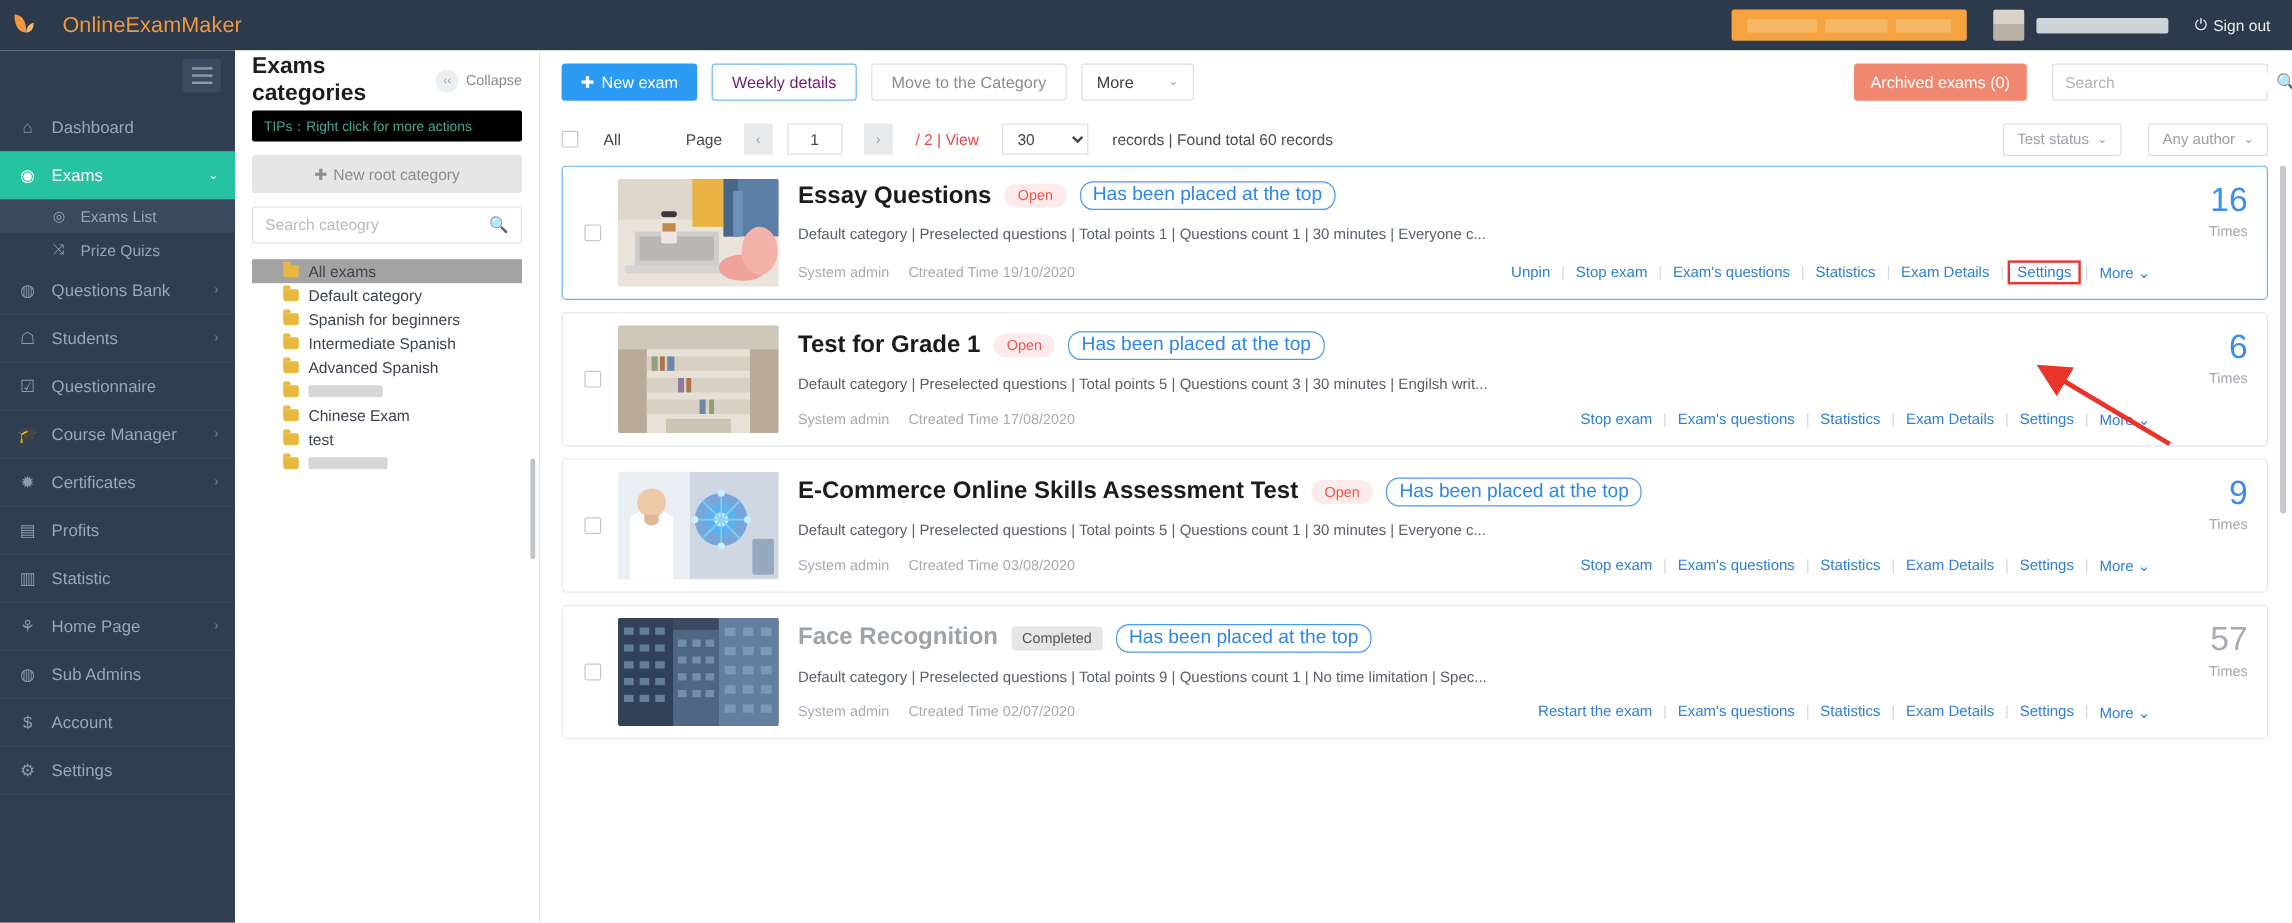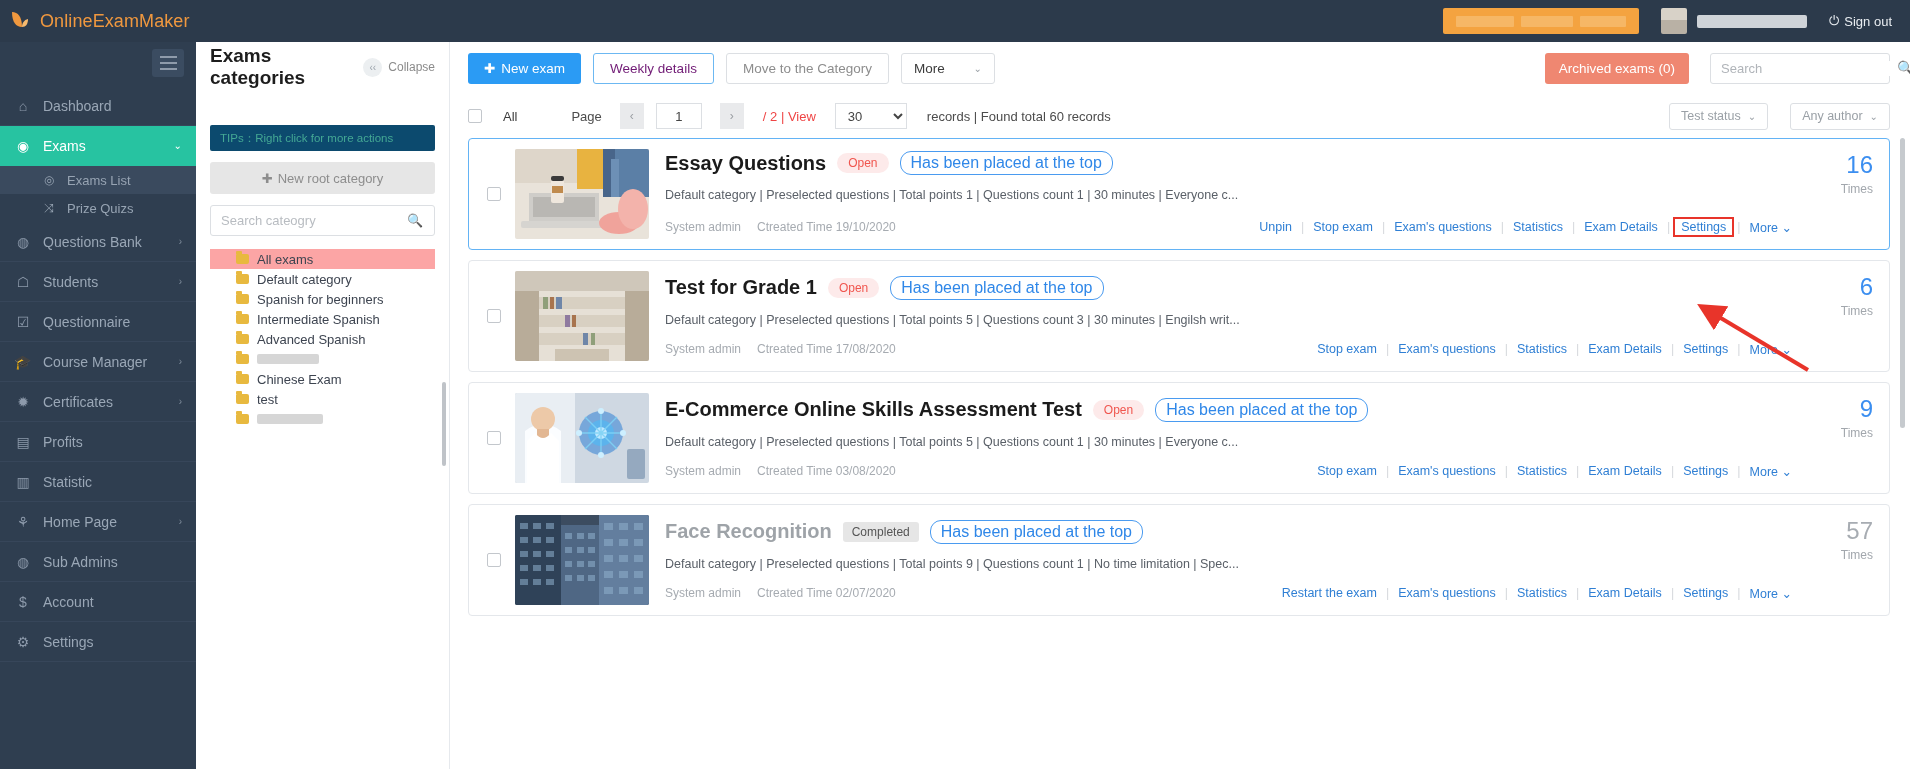--- a/index.html
+++ b/index.html
@@ -12,21 +12,21 @@
 
   
   .topbar {
     height: 42px; background: #2c3a4b; flex: 0 0 42px;
     display: flex; align-items: center; justify-content: space-between;
     padding: 0 18px 0 0;
   }
   .brand { display: flex; align-items: center; gap: 6px; padding-left: 8px; width: 196px; }
   .brand-mark { width: 26px; height: 26px; position: relative; }
   .brand-mark svg { display:block; }
-  .brand-text { color: #f0983f; font-size: 18px; letter-spacing: .1px; }
+  .brand-text { color: #f0983f; font-size: 18px; letter-spacing: .1px; margin-left: 12px; }
   .topbar-right { display: flex; align-items: center; gap: 22px; }
   .redact-bar {
     background: #f4a340; height: 26px; width: 196px; border-radius: 2px;
     display:flex; align-items:center; justify-content:center; gap:7px;
   }
   .redact-seg { background:#f6b766; height:11px; border-radius:1px; }
   .user-chip { display:flex; align-items:center; gap:10px; }
   .avatar-sq { width: 26px; height: 26px; background: #c9c2b8; border-radius:2px;
      background-image: linear-gradient(#d8d2c8 0 45%, #b9b1a5 45% 100%); }
   .user-redact { width: 110px; height: 13px; background: #cfd3d8; border-radius: 2px; }
@@ -70,41 +70,41 @@
   .catpanel { width: 254px; flex:0 0 254px; background:#fff; border-right:1px solid #e6e9ed; position:relative; }
   .cat-head { height: 50px; display:flex; align-items:center; gap: 12px; padding: 0 14px; }
   .cat-title { font-size: 19px; font-weight: bold; color: #1d1d1d; }
   .collapse-btn { display:flex; align-items:center; gap:6px; color:#8b8b8b; font-size:12px; cursor:pointer; }
   .collapse-circle {
     width: 19px; height: 19px; border-radius: 50%; background:#eceff1; color:#9aa2ab;
     display:flex; align-items:center; justify-content:center; font-size:10px;
   }
   .cat-body { padding: 0 14px; }
   .tips {
-    background: #0c4a6e; color:#44a894; font-size: 11.5px; height: 26px;
-    display:flex; align-items:center; padding: 0 10px; border-radius: 2px; margin-top: 33px;
+    background: #000000; color:#44a894; font-size: 11.5px; height: 26px;
+    display:flex; align-items:center; padding: 0 10px; border-radius: 2px;
   }
   .newroot {
     margin-top: 11px; height: 32px; background:#e6e6e6; border-radius:3px; color:#8d8d8d;
     display:flex; align-items:center; justify-content:center; gap:5px; font-size: 13px; cursor:pointer;
   }
   .catsearch {
     margin-top: 11px; height: 31px; border:1px solid #dcdfe3; border-radius:3px;
     display:flex; align-items:center; padding: 0 10px;
   }
   .catsearch input { border:0; outline:0; flex:1; font-size:13px; color:#444; font-family:inherit; }
   .catsearch input::placeholder { color:#b8bcc1; }
   .catsearch .mag { color:#8a9097; font-size:13px; cursor:pointer; }
   .tree { margin-top: 13px; }
   .tree-item {
     height: 20px; display:flex; align-items:center; gap:8px; padding-left: 26px;
     font-size: 13px; color:#3d4450; cursor:pointer; margin-bottom: 0;
   }
   .tree-item + .tree-item { margin-top: 0; }
-  .tree-item.sel { background:#fca5a5; }
+  .tree-item.sel { background:#a3a3a3; }
   .folder { width:13px; height:10px; background:#e8b93f; border-radius:1px 2px 2px 2px; position:relative; flex:0 0 13px; }
   .folder::before { content:''; position:absolute; left:0; top:-3px; width:6px; height:3px; background:#e8b93f; border-radius:1px 1px 0 0; }
   .tree-redact { height: 10px; background: #d6d6d6; border-radius:2px; }
   .cat-scroll { position:absolute; right: 3px; top: 340px; width: 4px; height: 84px; background:#bfc3c8; border-radius:2px; }
 
   
   .main { flex:1; min-width:0; background:#fff; display:flex; flex-direction:column; }
   .toolbar { height: 52px; display:flex; align-items:center; padding: 0 20px 0 18px; gap: 12px; }
   .btn { height: 31px; border-radius:3px; font-size:13.5px; display:flex; align-items:center; justify-content:center;
          padding: 0 16px; cursor:pointer; white-space:nowrap; }
@@ -155,21 +155,21 @@
   .card-meta { margin-top: 13px; font-size: 12.5px; color:#5a6068; white-space:nowrap; overflow:hidden; text-overflow:ellipsis; }
   .card-foot { margin-top: 15px; display:flex; align-items:center; font-size: 12px; color:#a6abb1; }
   .card-foot .author { margin-right: 16px; }
   .card-actions { margin-left:auto; display:flex; align-items:center; font-size:12.5px; white-space:nowrap; }
   .act { color:#2f7fd4; cursor:pointer; padding: 0 9px; }
   .act.first { padding-left: 0; }
   .act-sep { color:#d6d9dd; }
   .act.boxed { border: 2px solid #e8342a; padding: 1px 6px; margin: 0 3px; }
   .card-right { width: 74px; flex:0 0 74px; display:flex; flex-direction:column; align-items:flex-end;
                 padding-top: 4px; padding-right: 2px; }
-  .big-num { font-size: 24px; color:#3b8ef0; line-height: 1; font-weight: 400; }
+  .big-num { font-size: 28px; color:#3b8ef0; line-height: 1; font-weight: 400; }
   .big-num.gray { color:#a7acb2; }
   .times-lbl { font-size: 12px; color:#a2a7ad; margin-top: 5px; }
 
   .arrow-anno { position:absolute; pointer-events:none; }
 
   .list-scroll { position:absolute; right: 5px; top: 0; width: 5px; height: 290px; background:#c6cace; border-radius:3px; }
 </style>
 </head>
 <body>
 

